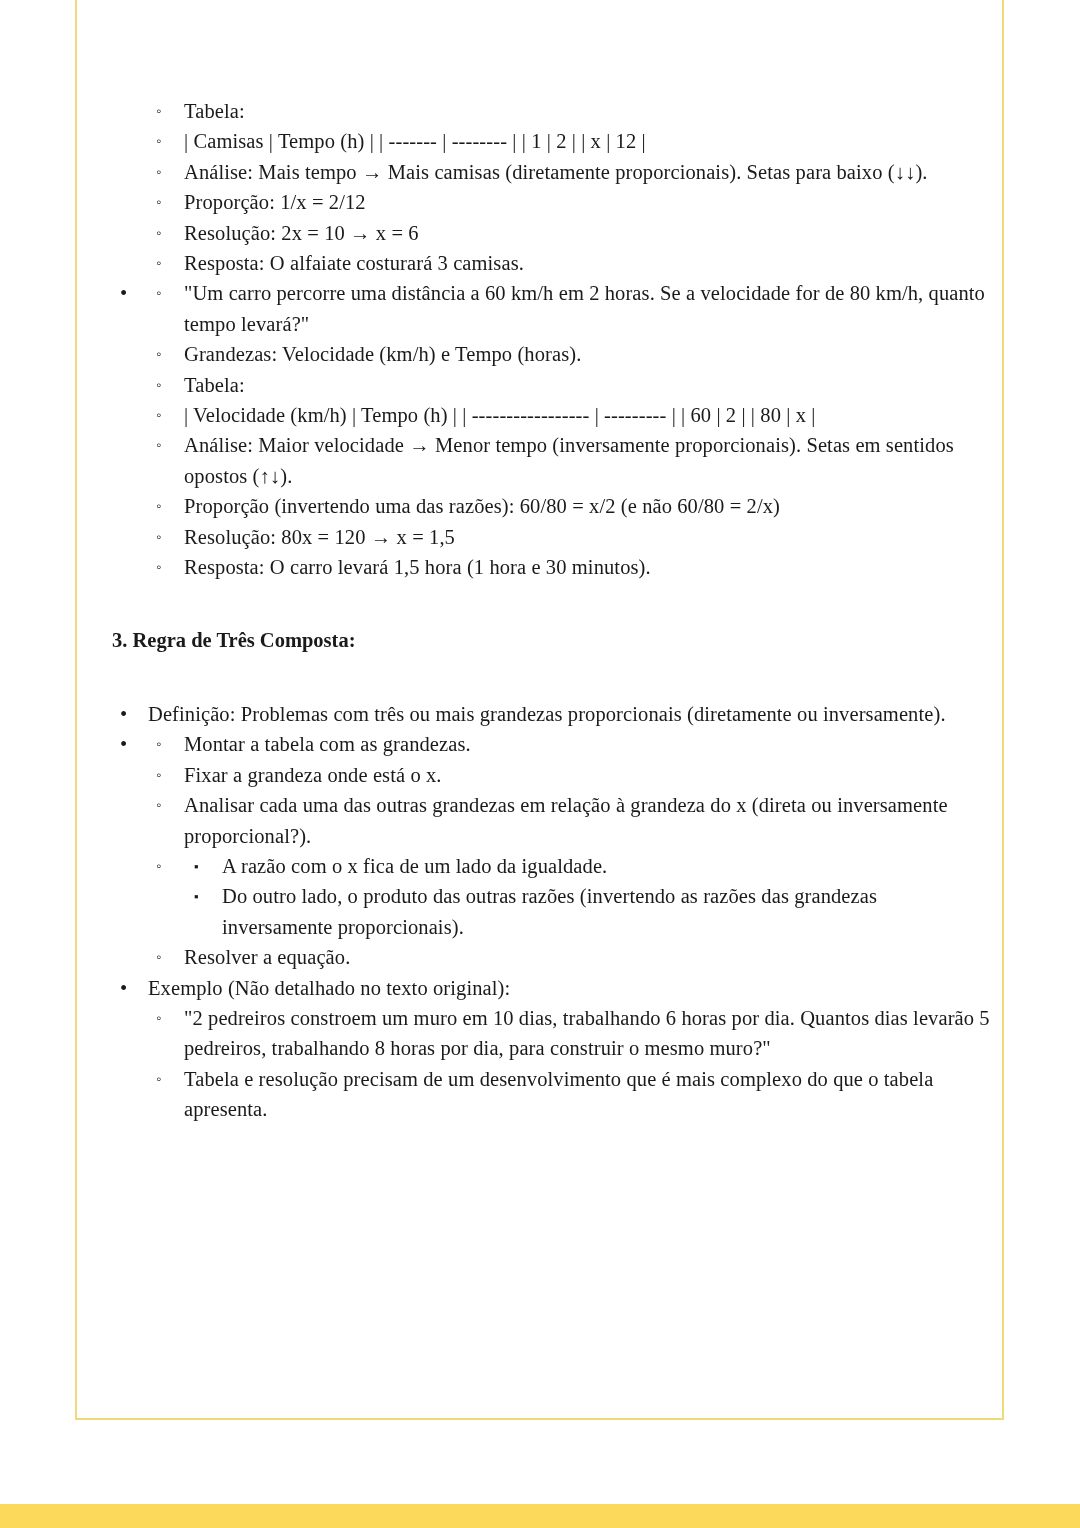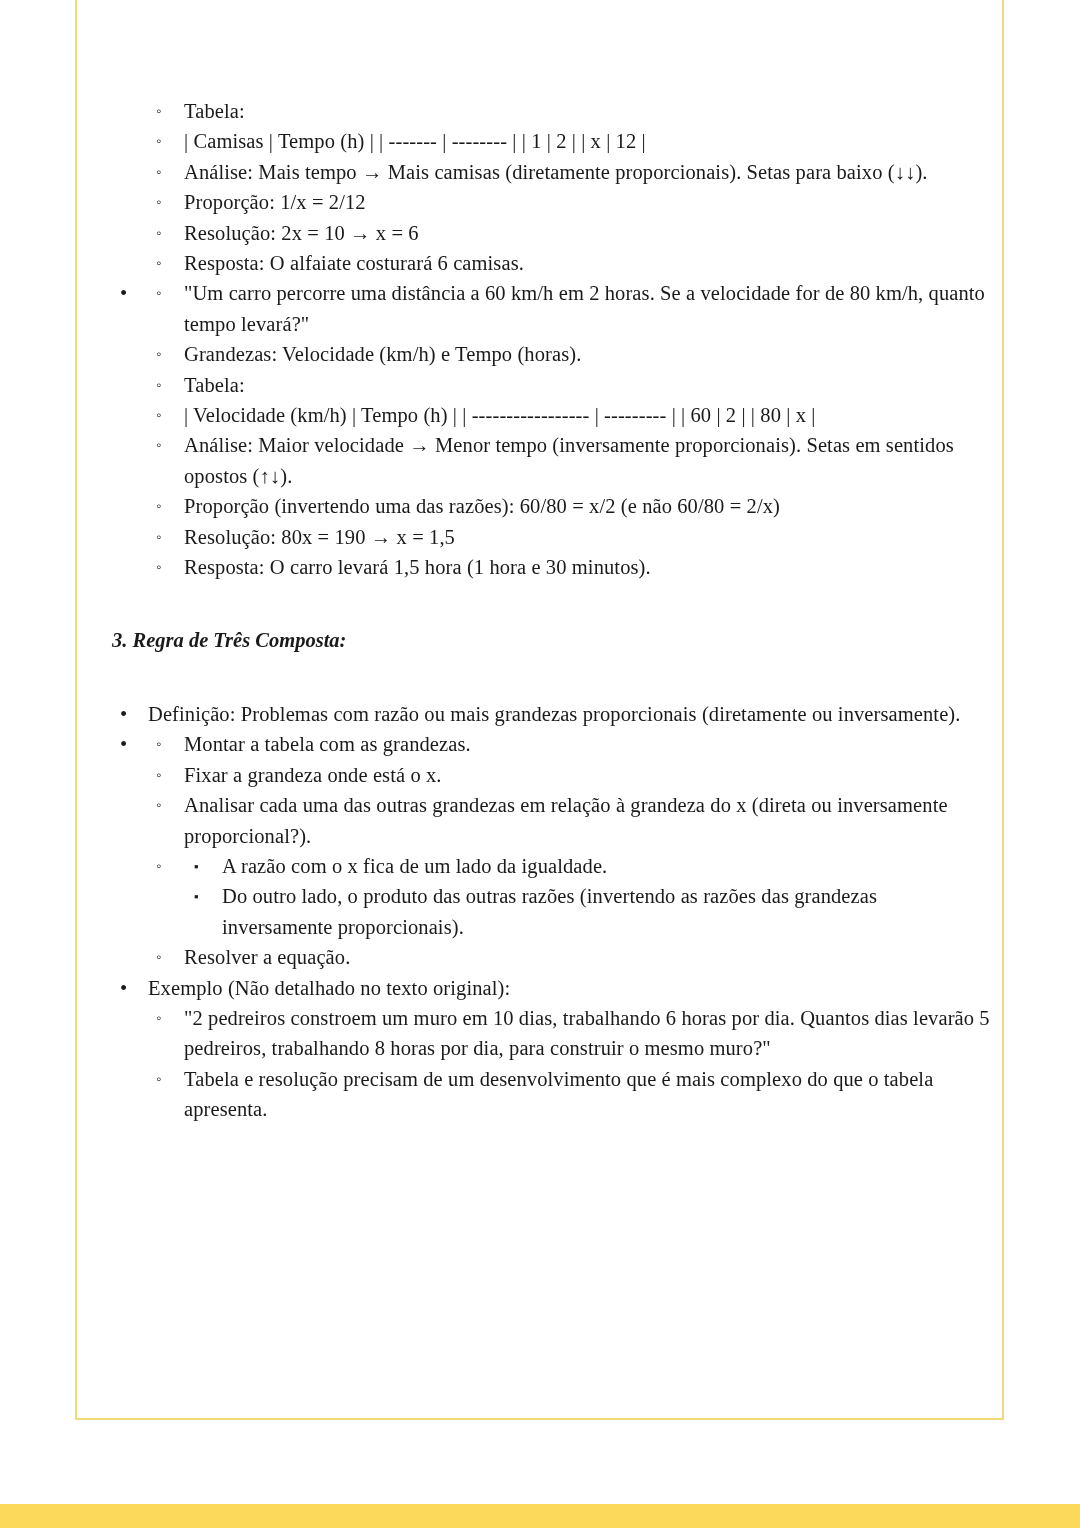--- a/index.html
+++ b/index.html
@@ -116,21 +116,20 @@
     padding-left: 148px;
     padding-right: 90px;
   }
 
   h2.section-heading {
     font-size: 20.5px;
     line-height: 30.4px;
     font-weight: bold;
     margin: 0;
     padding: 0 90px 0 112px;
-    font-style: italic;
   }
 
   .gap-before-heading { height: 42px; }
   .gap-after-heading  { height: 44px; }
 </style>
 </head>
 <body style="color: rgb(26, 26, 26);">
 
 <div id="page-frame" style="border-left-color: rgb(240, 217, 122); border-right-color: rgb(240, 217, 122); border-bottom-color: rgb(240, 217, 122);"></div>
 
@@ -152,21 +151,21 @@
     <li>
       <span class="bullet">◦</span>
       <span class="li-text">Proporção: 1/x = 2/12</span>
     </li>
     <li>
       <span class="bullet">◦</span>
       <span class="li-text">Resolução: 2x = 10 → x = 6</span>
     </li>
     <li>
       <span class="bullet">◦</span>
-      <span class="li-text">Resposta: O alfaiate costurará 6 camisas.</span>
+      <span class="li-text">Resposta: O alfaiate costurará 3 camisas.</span>
     </li>
   </ul>
 
   <ul class="lvl1">
     <li>
       <span class="bullet">•</span>
 
       <ul class="lvl2">
         <li>
           <span class="bullet">◦</span>
@@ -187,41 +186,41 @@
         <li>
           <span class="bullet">◦</span>
           <span class="li-text">Análise: Maior velocidade → Menor tempo (inversamente proporcionais). Setas em sentidos opostos (↑↓).</span>
         </li>
         <li>
           <span class="bullet">◦</span>
           <span class="li-text">Proporção (invertendo uma das razões): 60/80 = x/2 (e não 60/80 = 2/x)</span>
         </li>
         <li>
           <span class="bullet">◦</span>
-          <span class="li-text">Resolução: 80x = 190 → x = 1,5</span>
+          <span class="li-text">Resolução: 80x = 120 → x = 1,5</span>
         </li>
         <li>
           <span class="bullet">◦</span>
           <span class="li-text">Resposta: O carro levará 1,5 hora (1 hora e 30 minutos).</span>
         </li>
       </ul>
     </li>
   </ul>
 
   <div class="gap-before-heading"></div>
 
   <h2 class="section-heading">3. Regra de Três Composta:</h2>
 
   <div class="gap-after-heading"></div>
 
   <ul class="lvl1">
 
     <li>
       <span class="bullet">•</span>
-      <span class="li-text">Definição: Problemas com razão ou mais grandezas proporcionais (diretamente ou inversamente).</span>
+      <span class="li-text">Definição: Problemas com três ou mais grandezas proporcionais (diretamente ou inversamente).</span>
     </li>
 
     <li>
       <span class="bullet">•</span>
 
       <ul class="lvl2">
         <li>
           <span class="bullet">◦</span>
           <span class="li-text">Montar a tabela com as grandezas.</span>
         </li>

